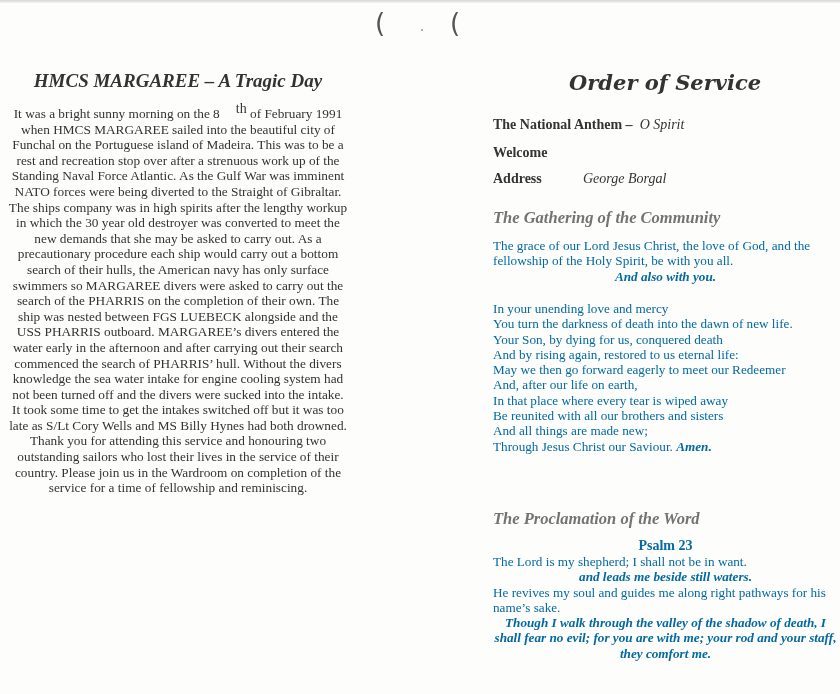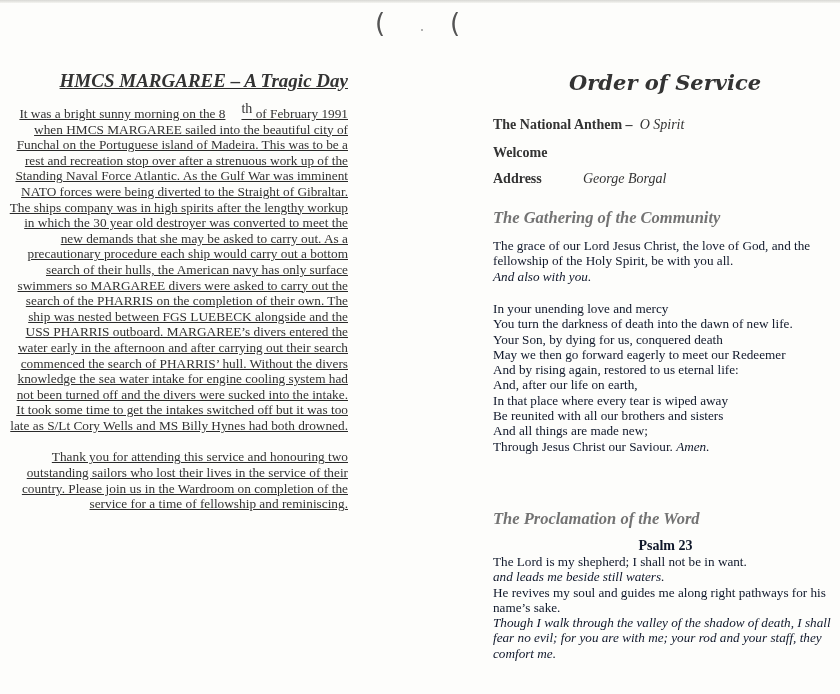--- a/index.html
+++ b/index.html
@@ -18,31 +18,30 @@
       position: absolute; top: 10px; font-size: 26px; color: #555;
       font-family: "DejaVu Sans", sans-serif; line-height: 1;
     }
     .hole.h1 { left: 375px; }
     .hole.h2 { left: 450px; }
     .dot { position: absolute; left: 421px; top: 29px; width: 2px; height: 2px; background: #999; border-radius: 1px; }
 
     
     .left {
       position: absolute; left: 8px; top: 70px; width: 340px;
-      text-align: right;
-      text-decoration: underline;
+      text-align: center;
     }
     .left h1 {
       margin: 0 0 14px 0; font-size: 19px; font-style: italic; font-weight: bold;
       color: #333; white-space: nowrap;
     }
     .left p {
       margin: 0; font-size: 13.3px; line-height: 15.6px; color: #333;
     }
-    .left p.thanks { margin-top: 16px; }
+    .left p.thanks { margin-top: 0; }
     .left sup { font-size: 14px; line-height: 0; padding-left: 16px; }
 
     
     .right { position: absolute; left: 493px; top: 0; width: 345px; }
     .right h1 {
       position: absolute; left: 76px; top: 70px; margin: 0;
       font-family: "DejaVu Serif", serif; font-style: italic; font-weight: bold;
       font-size: 21px; color: #333; white-space: nowrap;
     }
     .item { position: absolute; left: 0; font-size: 14px; font-weight: bold; color: #333; white-space: nowrap; }
@@ -50,23 +49,23 @@
     .item.anthem { top: 117px; }
     .item.welcome { top: 145px; }
     .item.address { top: 171px; }
     .item.address .it { position: absolute; left: 90px; }
     .sec {
       position: absolute; left: 0; margin: 0; font-size: 16.5px;
       font-style: italic; font-weight: bold; color: #737373; white-space: nowrap;
     }
     .sec.gathering { top: 208px; }
     .sec.proclamation { top: 509px; }
-    .block { position: absolute; left: 0; width: 345px; font-size: 13.2px; line-height: 15.3px; color: #0f172a; }
+    .block { position: absolute; left: 0; width: 345px; font-size: 13.2px; line-height: 15.3px; color: #0369a1; }
     .block div { white-space: nowrap; }
-    .block .bi { font-weight: normal; font-style: italic; }
+    .block .bi { font-weight: bold; font-style: italic; text-align: center; }
     .block .wrap { white-space: normal; }
     .grace { top: 238px; }
     .consol { top: 301px; }
     .psalm { top: 538px; }
     .psalm .ptitle { font-weight: bold; font-size: 14px; line-height: 16px; text-align: center; }
   </style>
 </head>
 <body>
 
 <div class="topline"></div>
@@ -96,22 +95,22 @@
   <h2 class="sec gathering">The Gathering of the Community</h2>
   <div class="block grace">
     <div>The grace of our Lord Jesus Christ, the love of God, and the</div>
     <div>fellowship of the Holy Spirit, be with you all.</div>
     <div class="bi">And also with you.</div>
   </div>
   <div class="block consol">
     <div>In your unending love and mercy</div>
     <div>You turn the darkness of death into the dawn of new life.</div>
     <div>Your Son, by dying for us, conquered death</div>
+    <div>And by rising again, restored to us eternal life:</div>
     <div>May we then go forward eagerly to meet our Redeemer</div>
-    <div>And by rising again, restored to us eternal life:</div>
     <div>And, after our life on earth,</div>
     <div>In that place where every tear is wiped away</div>
     <div>Be reunited with all our brothers and sisters</div>
     <div>And all things are made new;</div>
     <div><span>Through Jesus Christ our Saviour.</span> <span class="bi">Amen.</span></div>
   </div>
 
   <h2 class="sec proclamation">The Proclamation of the Word</h2>
   <div class="block psalm">
     <div class="ptitle">Psalm 23</div>

